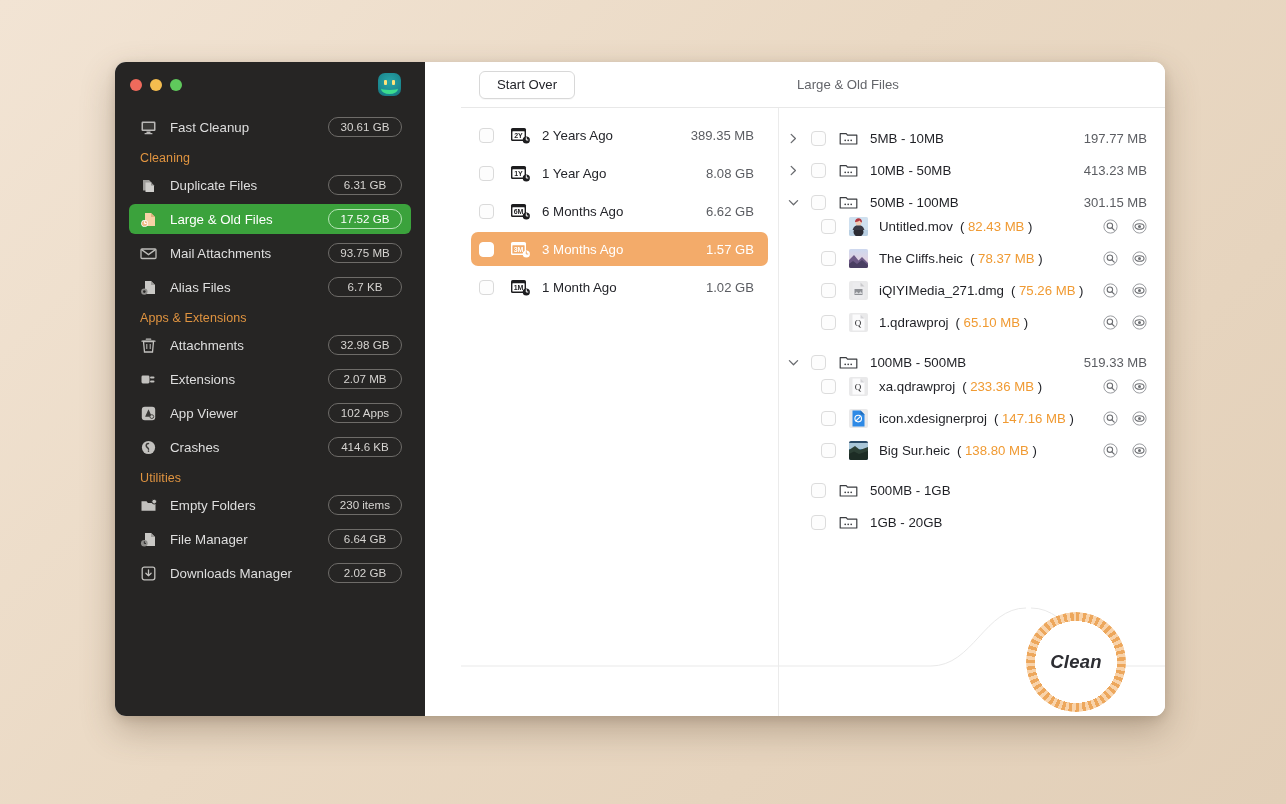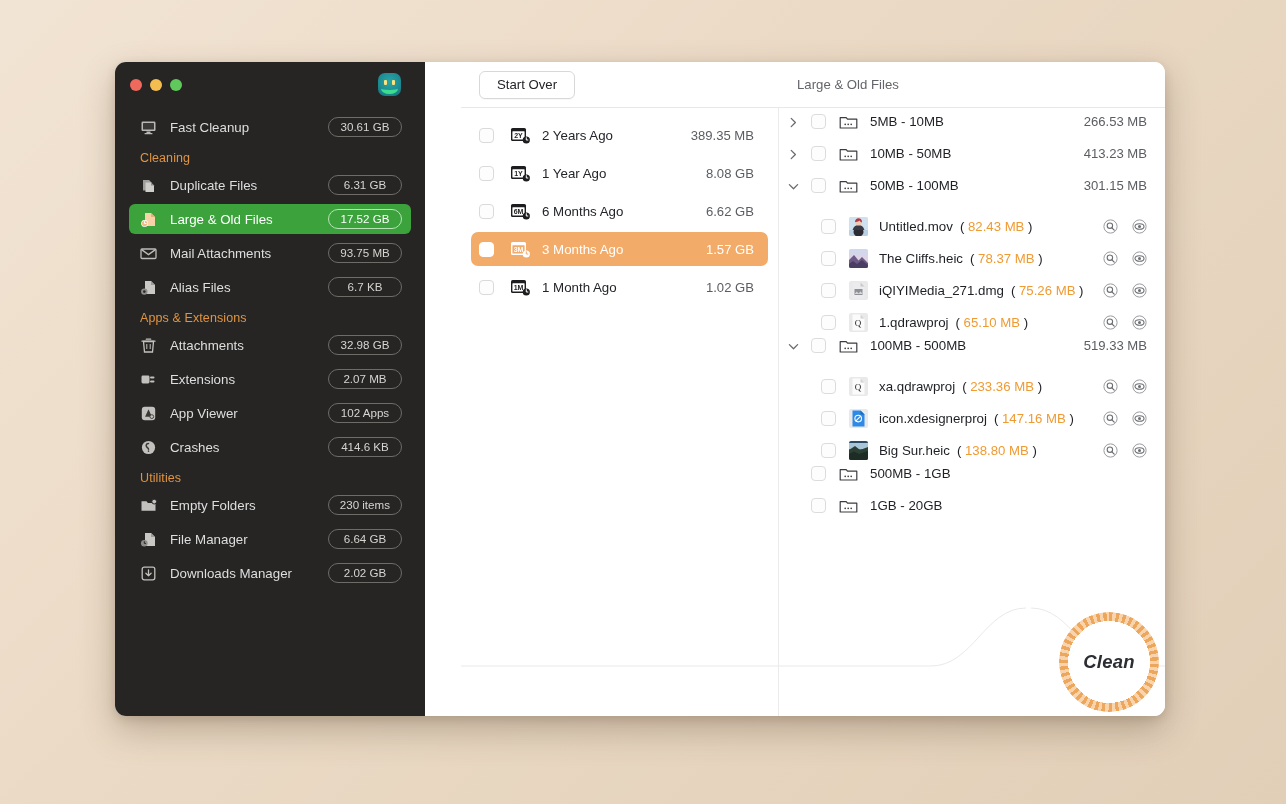--- a/index.html
+++ b/index.html
@@ -139,21 +139,21 @@
   .time-row.selected .cb { background: #ffffff; border-color: #ffffff; }
   .time-icon { width: 21px; height: 19px; flex: 0 0 21px; margin-right: 11px; position: relative; }
   .time-icon svg { display:block; }
   .time-name { font-size: 13.3px; color: #24252a; flex: 1; white-space: nowrap; }
   .time-size { font-size: 13.1px; color: #5b5d62; white-space: nowrap; }
   .time-row.selected .time-name,
   .time-row.selected .time-size { color: #ffffff; }
 
   
   .tree-row {
-    display: flex; align-items: flex-start;
+    display: flex; align-items: flex-end;
     height: 32px; padding: 0 18px 0 6px;
     cursor: default;
   }
   .twisty {
     width: 16px; flex: 0 0 16px; height: 16px;
     display: flex; align-items: center; justify-content: center;
     color: #63656a;
   }
   .twisty svg { display:block; }
   .tree-cb {
@@ -178,21 +178,21 @@
   .file-size .v { color: #f09a32; }
   .actions { margin-left: auto; display: flex; gap: 14px; align-items: center; }
   .act { width: 15px; height: 15px; cursor: default; }
   .act svg { display:block; }
   .curve-wrap {
     position: absolute; left: 0; right: 0; bottom: 0; height: 112px;
     pointer-events: none;
   }
   .clean-btn {
     position: absolute;
-    left: 598px; bottom: 4px;
+    left: 565px; bottom: 4px;
     width: 100px; height: 100px;
     border-radius: 50%;
     background: #ffffff;
     display: flex; align-items: center; justify-content: center;
     cursor: default;
     z-index: 5;
   }
   .clean-ring {
     position: absolute; inset: 0; border-radius: 50%;
     background:
@@ -486,21 +486,21 @@
           <span class="tree-cb"></span>
           <span class="folder-ico">
             <svg width="19" height="16" viewBox="0 0 19 16">
                 <path d="M1.2 3.6h6l1.3 1.6h9.3V14H1.2z" fill="none" stroke="#3a3c40" stroke-width="1.2" stroke-linejoin="round"></path>
                 <circle cx="6.2" cy="10.3" r=".85" fill="#3a3c40"></circle>
                 <circle cx="9.2" cy="10.3" r=".85" fill="#3a3c40"></circle>
                 <circle cx="12.2" cy="10.3" r=".85" fill="#3a3c40"></circle>
               </svg>
           </span>
           <span class="tree-name">5MB - 10MB</span>
-          <span class="tree-size">266.53 MB</span>
+          <span class="tree-size">197.77 MB</span>
         </div>
 
         <div class="tree-row">
           <span class="twisty">
             <svg width="9" height="11" viewBox="0 0 9 11">
                 <path d="M2.2 1.4L6.4 5.5L2.2 9.6" fill="none" stroke="#6a6c70" stroke-width="1.3" stroke-linecap="round" stroke-linejoin="round"></path>
               </svg>
           </span>
           <span class="tree-cb"></span>
           <span class="folder-ico">

